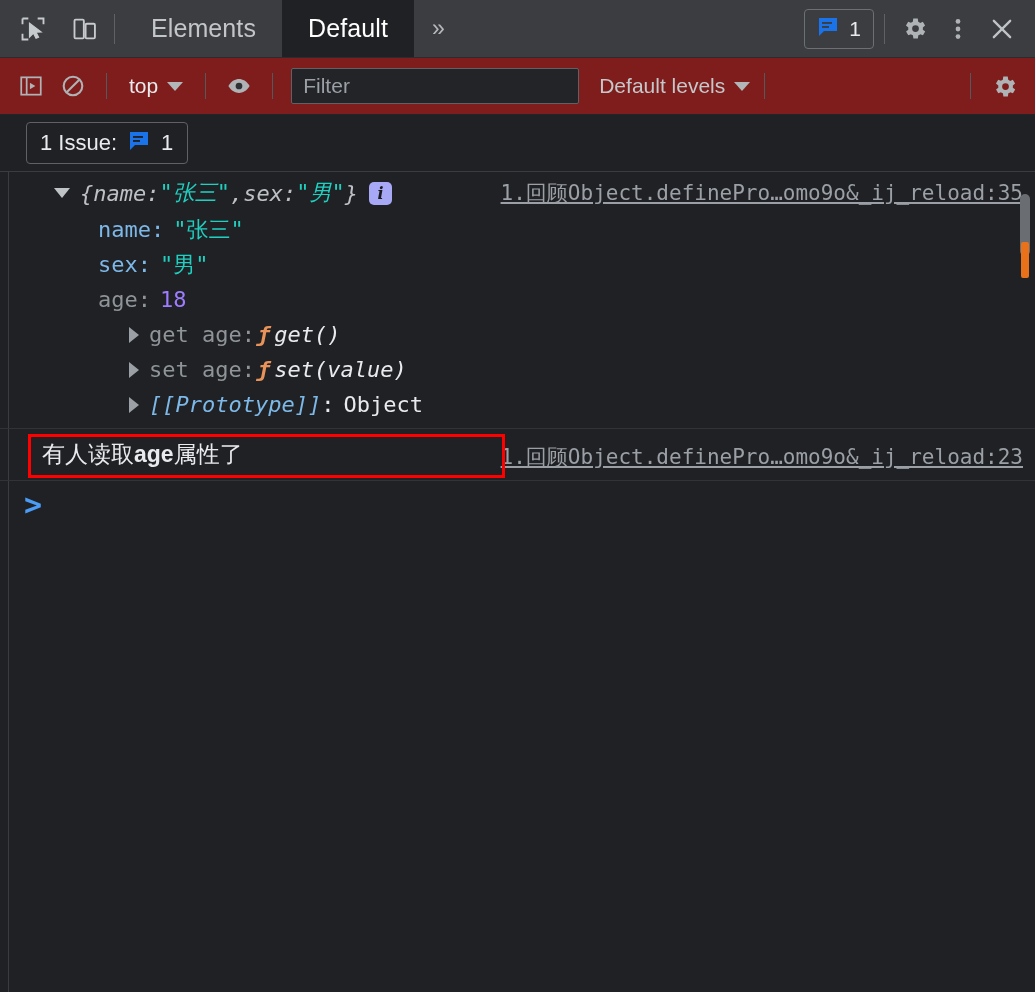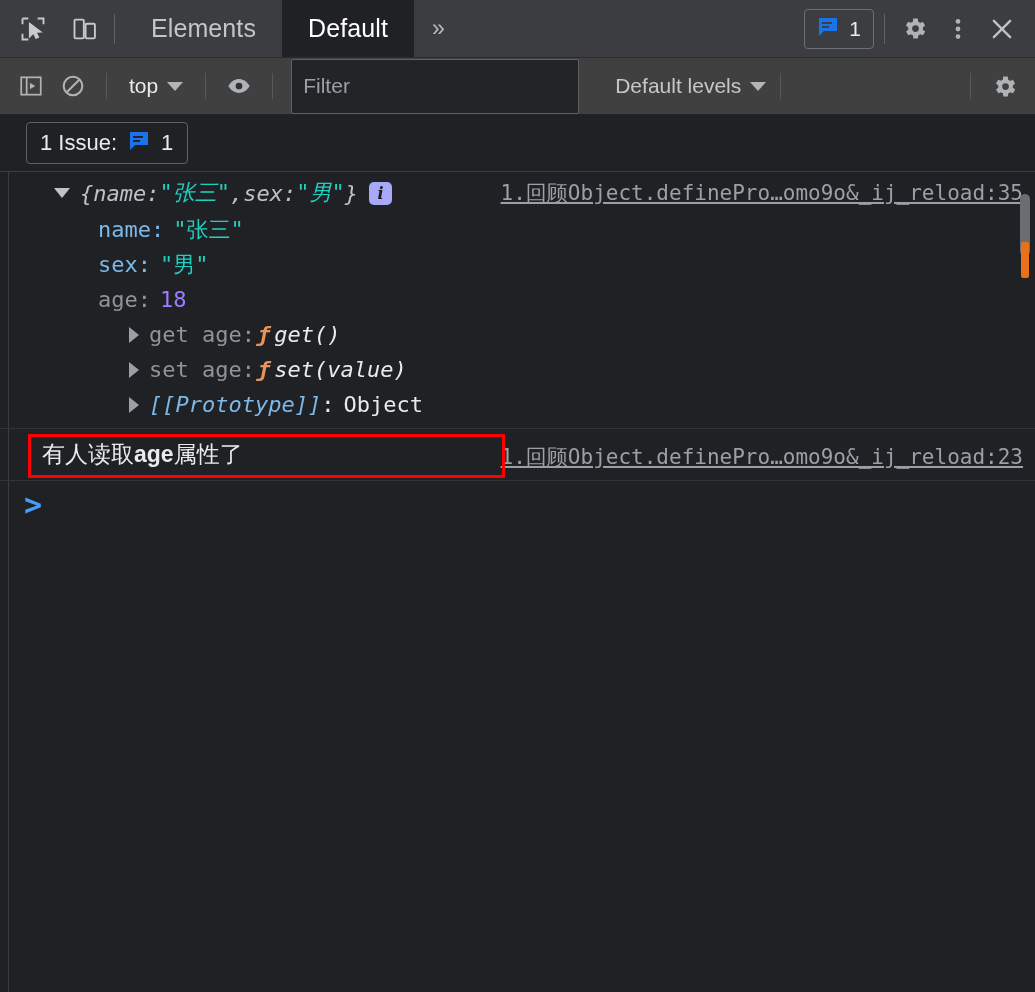--- a/index.html
+++ b/index.html
@@ -74,56 +74,56 @@
     border-radius: 4px;
     padding: 5px 12px 5px 10px;
     cursor: pointer;
   }
   .issue-chip .num { color: #e8eaed; font-size: 21px; }
 
   
   .ctoolbar {
     height: 57px;
     flex: 0 0 57px;
-    background: #404040;
+    background: #7f1d1d;
     display: flex; align-items: center;
     padding: 0 12px 0 12px;
     gap: 4px;
     border-bottom: 1px solid #232427;
   }
   .ctoolbar .vsep { background: #56585c; height: 26px; margin: 0 10px; }
   .ctx-select {
     display: flex; align-items: center; gap: 9px;
     padding: 4px 8px;
     color: #e8eaed;
     font-size: 21px;
     cursor: pointer;
   }
   .caret {
     width: 0; height: 0;
     border-left: 8px solid transparent;
     border-right: 8px solid transparent;
     border-top: 9px solid #b3b6b9;
   }
   .filter-input {
-    width: 288px; height: 55px;
+    width: 288px; height: 36px;
     background: #232427;
     border: 1px solid #5f6165;
     border-radius: 2px;
     color: #cfd2d5;
     font-size: 21px;
     font-family: "Liberation Sans", sans-serif;
     padding: 0 11px;
     margin-left: 4px;
   }
   .filter-input::placeholder { color: #9aa0a6; opacity: 1; }
   .levels {
     display: flex; align-items: center; gap: 9px;
     color: #c5c8cb; font-size: 21px;
-    margin-left: 32px;
+    margin-left: 16px;
     cursor: pointer;
   }
   .spacer-flex { flex: 1 1 auto; }
 
   
   .issuebar {
     height: 57px; flex: 0 0 57px;
     background: #202124;
     display: flex; align-items: center;
     padding-left: 26px;

